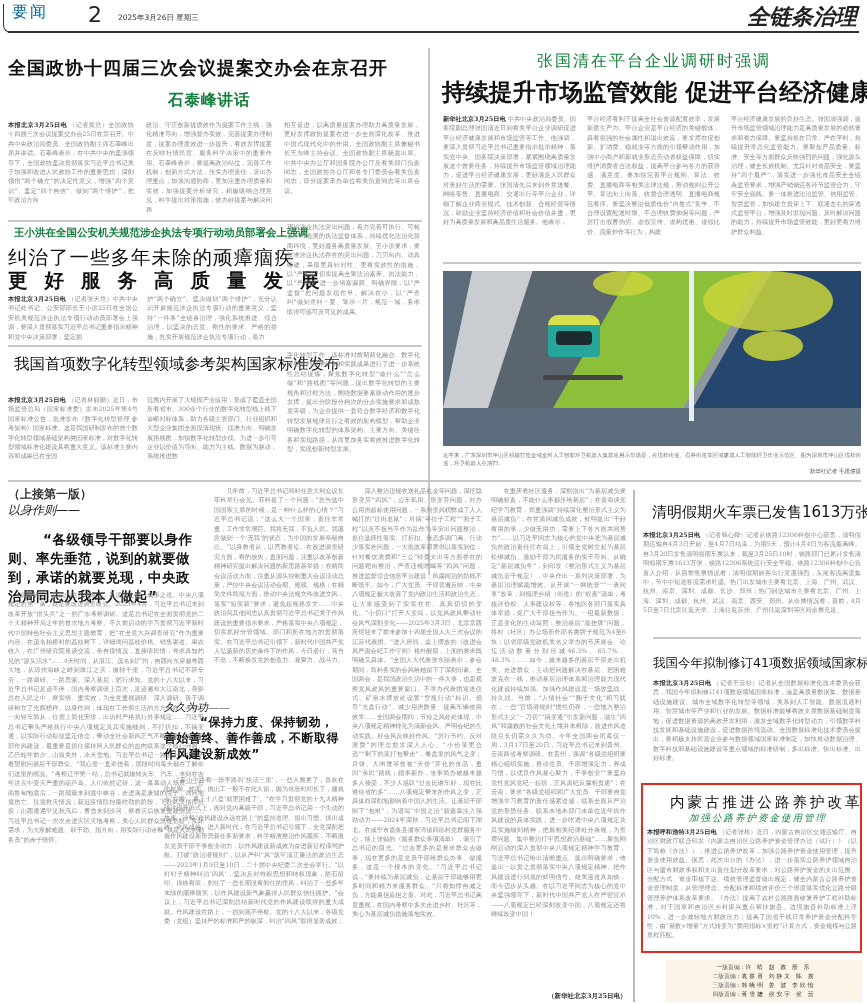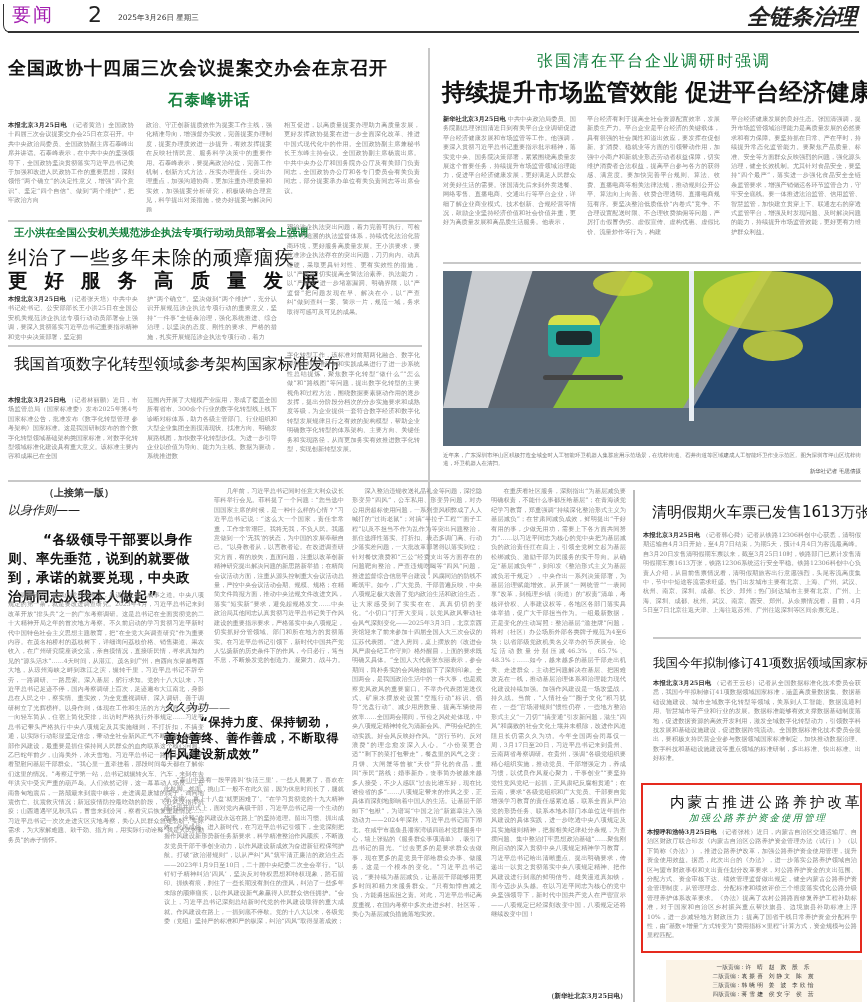--- a/index.html
+++ b/index.html
@@ -2,21 +2,21 @@
 <html><head>
 <meta charset="utf-8">
 <style>
   * { box-sizing: border-box; margin: 0; padding: 0; }
   html, body { width: 867px; height: 1004px; background: #ffffff; overflow: hidden; }
   body { position: relative; font-family: "DejaVu Serif", serif; color: #222; }
   .abs { position: absolute; }
   .masthead { left: 0; top: 0; width: 867px; height: 38px; }
   .mh-rule { left: 8px; top: 31px; width: 851px; height: 1.5px; background: #333; }
   .mh-bracket { left: 3px; top: 4px; width: 8px; height: 29px; border-left: 1.5px solid #333; border-bottom: 1.5px solid #333; border-bottom-left-radius: 8px; }
-  .mh-section { left: 12px; top: 2px; font-family: Liberation Mono, monospace; font-size: 19px; color: #a21caf; letter-spacing: 2px; }
+  .mh-section { left: 12px; top: 2px; font-family: Liberation Mono, monospace; font-size: 16px; color: #0369a1; letter-spacing: 2px; }
   .mh-num { left: 88px; top: 2px; font-family: "DejaVu Sans", sans-serif; font-size: 22px; color: #222; }
   .mh-date { left: 118px; top: 13px; font-family: "DejaVu Sans", sans-serif; font-size: 7.5px; color: #333; }
   .mh-logo { right: 10px; top: 2px; font-family: "DejaVu Serif", serif; font-style: italic; font-size: 22px; font-weight: bold; color: #222; }
 
   .h-big { font-family: "DejaVu Sans", sans-serif; font-weight: bold; color: #111; white-space: nowrap; }
   .h-serif { font-family: "DejaVu Serif", serif; font-weight: bold; color: #15803d; white-space: nowrap; }
   .body-text { font-size: 6.2px; line-height: 9.4px; color: #888; text-align: justify; overflow: hidden; }
   .body-text p { text-indent: 2em; }
   .body-text p.lead { text-indent: 0; }
   .body-text b { color: #333; }
@@ -122,21 +122,21 @@
   <div class="vehicle" style="top:44px;"></div>
   <div class="vehicle-win" style="top:60px;"></div>
   <div class="brush" style="top:104px;"></div>
 </div>
 <div class="abs caption">
   <div>近年来，广东深圳市坪山区积极打造全域全时人工智能环卫机器人集群应用示范场景，在坑梓街道、石井街道等区域建成人工智能环卫作业示范区。图为深圳市坪山区坑梓街道，环卫机器人在清扫。</div>
   <div class="credit">新华社记者  毛思倩摄</div>
 </div>
 <div class="abs hr" style="left:8px;top:480px;width:853px;"></div>
 
-<div class="abs" style="left:8px;top:486px;font-size:10px;font-weight:bold;color:#333;margin-left:36px;">（上接第一版）</div>
+<div class="abs" style="left:8px;top:486px;font-size:12px;font-weight:bold;color:#333;">（上接第一版）</div>
 <div class="abs quote-tag" style="left:8px;top:502px;">以身作则——</div>
 <div class="abs quote-head" style="left:8px;top:530px;width:194px;text-indent:2.6em;">“各级领导干部要以身作则、率先垂范，说到的就要做到，承诺的就要兑现，中央政治局同志从我本人做起”</div>
 <div class="abs body-text" style="left:8px;top:590px;width:196px;height:412px;">
     <p>调查研究，是我们党的传家宝，是谋事之基、成事之道。中央八项规定的第一条，就是要改进调查研究。2023年4月，习近平总书记来到改革开放“排头兵”之一的广东考察调研。这是总书记在全面贯彻党的二十大精神开局之年的首次地方考察。不久前启动的学习贯彻习近平新时代中国特色社会主义思想主题教育，把“在全党大兴调查研究”作为重要内容。在茂名柏桥村的荔枝树下，详细询问荔枝价格、销售渠道、果农收入，在广州研究院座谈交流，亲自摸情况，直接听民情，寻求真知灼见的“源头活水”……4天时间，从湛江、茂名到广州，自西向东穿越粤西大地，从琼州海峡之畔到珠江之滨，辗转千里，习近平总书记不辞辛劳，一路调研、一路思索。深入基层，躬行求知。党的十八大以来，习近平总书记足迹不停，国内考察调研上百次，足迹遍布大江南北，身影总在人民之中，察实情、重实效，为全党重视调研、深入调研、善于调研树立了光辉榜样。以身作则，体现在工作和生活的方方面面。考察中一向轻车简从，住宿上简化安排，出访时严格执行外事规定……习近平总书记带头严格执行中央八项规定及其实施细则，不打折扣，不搞变通，以实际行动彰显坚定信念，带动全社会新风正气不断充盈。加强干部作风建设，最重要是抓住保持同人民群众的血肉联系这个核心问题。乙巳蛇年前夕，山海关外，冰天雪地。习近平总书记一路北上，赴辽宁看望慰问基层干部群众。“我心里一直牵挂着，那段时间每天都在了解你们这里的情况。”考察辽宁第一站，总书记就辗转火车、汽车，来到在去年洪灾中受灾严重的葫芦岛。人们依然记得，这一幕幕动人场景——云南鲁甸地震后，一路颠簸来到震中峡谷，走进满是废墟的院子，询问地震伤亡、抗震救灾情况；新冠疫情防控最吃劲的阶段，飞赴武汉指挥抗疫；山西遭遇罕见秋汛后，冒雪来到汾河，察看灾后恢复重建情况……习近平总书记一次次走进灾区灾地考察，关心人民群众急难愁盼，实际需求，为大家解难题、鼓干劲、指方向，用实际行动诠释“我是人民的勤务员”的赤子情怀。</p>
   </div>
 
 <div class="abs body-text" style="left:214px;top:486px;width:130px;height:180px;">
     <p>几年前，习近平总书记同时任意大利众议长菲科举行会见。菲科提了一个问题：“您当选中国国家主席的时候，是一种什么样的心情？”习近平总书记说：“这么大一个国家，责任非常重，工作非常艰巨。我将无我，不负人民。我愿意做到一个‘无我’的状态，为中国的发展奉献自己。”以身教者从，以言教者讼。在改进调查研究方面，有的放矢，直面问题，注重以改革创新精神研究提出解决问题的新思路新举措；在精简会议活动方面，注重从源头控制重大会议活动总量，严控中央会议活动会期、规模、规格；在精简文件简报方面，推动中央法规文件改进文风，落实“短实新”要求，避免超规格发文……中央政治局其他同志认真贯彻习近平总书记关于作风建设的重要指示要求，严格落实中央八项规定，切实抓好分管领域、部门和所在地方的贯彻落实。在习近平总书记引领下，新时代中国共产党人弘扬新的历史条件下的作风，今日必行，笃当不息，不断焕发党的创造力、凝聚力、战斗力。</p>
   </div>
 <div class="abs quote-tag" style="left:164px;top:700px;font-size:11px;">久久为功——</div>

